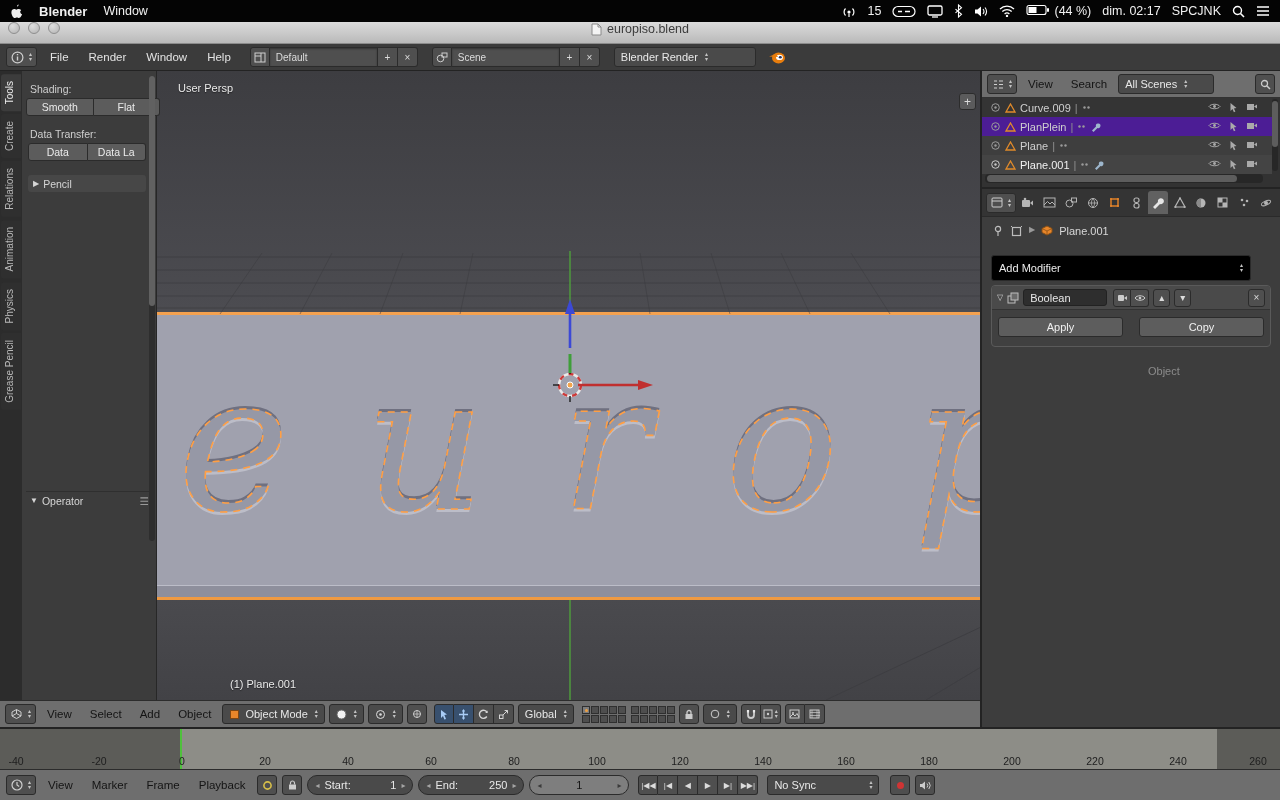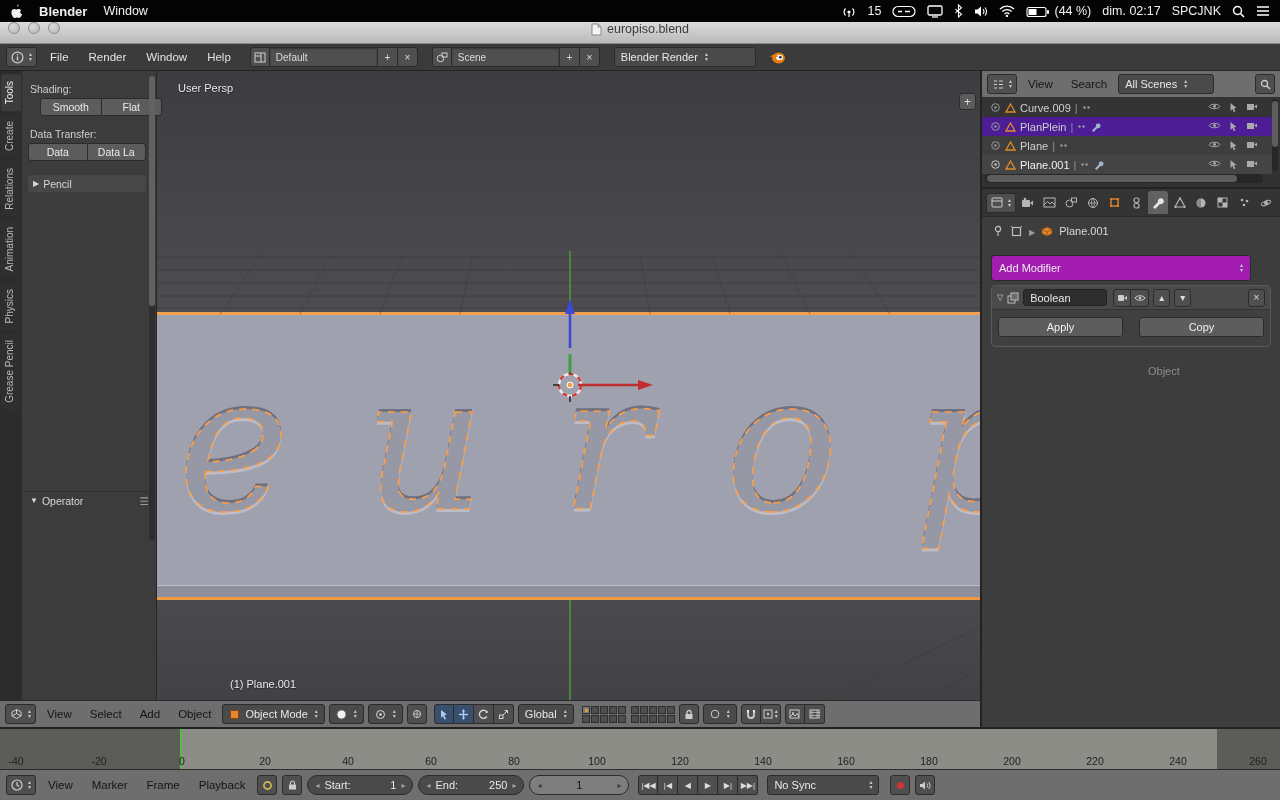--- a/index.html
+++ b/index.html
@@ -1,20 +1,20 @@
 <!DOCTYPE html>
 <html><head>
 <meta charset="utf-8">
 <style>
   *{margin:0;padding:0;box-sizing:border-box}
   html,body{background:#1c1c1c}
   body{font-family:"Liberation Sans",sans-serif}
   #root{position:relative;width:1280px;height:800px;overflow:hidden;background:#3a3a3a;font-size:11px;color:#ddd}
   .abs{position:absolute}
-  .flex{display:flex;align-items:flex-end}
+  .flex{display:flex;align-items:flex-start}
 
   
   #menubar{position:absolute;left:0;top:0;width:1280px;height:22px;background:#040404;display:flex;align-items:center;color:#f0f0f0;font-size:12.5px;padding:0 10px;gap:16px}
   #menubar .appname{font-weight:bold;font-size:13px}
   #menubar .right{margin-left:auto;display:flex;align-items:center;gap:11px}
   #menubar svg{display:block}
 
   
   #titlebar{position:absolute;left:0;top:22px;width:1280px;height:22px;background:linear-gradient(#dcdcdc,#b9b9b9);border-bottom:1px solid #8b8b8b;display:flex;align-items:flex-start}
   .tlight{width:12px;height:12px;border-radius:50%;background:radial-gradient(circle at 35% 30%,#dedede,#b2b2b2);border:1px solid #8f8f8f;margin-left:8px}
@@ -76,21 +76,21 @@
   .orow{position:absolute;left:0;width:290px;height:19px;display:flex;align-items:center;gap:4px;padding-left:8px;color:#cfcfcf;font-size:11px}
   #outlhscroll{position:absolute;left:3px;top:103px;width:278px;height:9px;background:#272727;border-radius:4px}
   #outlhscroll .thumb{position:absolute;left:2px;top:1px;width:250px;height:7px;background:#5d5d5d;border-radius:4px}
   #outlvscroll{position:absolute;right:2px;top:28px;width:6px;height:72px;background:#272727;border-radius:3px}
   #outlvscroll .thumb{position:absolute;left:0;top:2px;width:6px;height:46px;background:#5d5d5d;border-radius:3px}
 
   #propsed{position:absolute;left:0;top:116px;width:298px;height:540px;background:#3d3d3d;border-top:2px solid #232323}
   #proptabs{position:absolute;left:0;top:0;width:298px;height:28px;background:#343434;display:flex;align-items:center;gap:2px;padding:0 4px;border-bottom:1px solid #2a2a2a}
   .ptab{width:21px;height:23px;display:flex;align-items:center;justify-content:center;border-radius:3px 3px 0 0}
   .ptab.on{background:#616161}
-  #addmod{position:absolute;left:9px;top:66px;width:260px;height:21px;background:#a21caf;border:1px solid #2a2a2a;border-radius:3px;display:flex;align-items:center;padding:12px 7px;color:#ececec}
+  #addmod{position:absolute;left:9px;top:66px;width:260px;height:21px;background:#000000;border:1px solid #2a2a2a;border-radius:3px;display:flex;align-items:center;padding:12px 7px;color:#ececec}
   #modbox{position:absolute;left:9px;top:96px;width:280px;height:62px;background:#404040;border:1px solid #5a5a5a;border-radius:4px}
   #modhdr{display:flex;align-items:center;gap:4px;height:24px;background:#4a4a4a;border-radius:3px 3px 0 0;padding:0 5px;border-bottom:1px solid #333}
   .modname{width:84px;height:17px;background:#2e2e2e;border:1px solid #222;border-radius:3px;color:#e8e8e8;display:flex;align-items:center;padding:0 6px;font-size:11px}
   .modbtns{display:flex;gap:16px;padding:7px 6px 0 6px}
   .bigbtn{flex:1;height:20px;background:#5d5d5d;border:1px solid #2b2b2b;border-radius:3px;display:flex;align-items:center;justify-content:center;color:#f0f0f0;font-size:11px}
 
   
   #tooltip{position:absolute;left:918px;top:356px;width:352px;height:50px;background:rgba(18,18,18,.88);border:1px solid rgba(0,0,0,.85);border-radius:5px;z-index:60;padding:7px 10px}
   #tooltip .t1{color:#ffffff;font-size:12px;font-weight:600}
   #tooltip .t2{color:#9b9ba6;font-size:10.5px;font-family:"DejaVu Sans Mono",monospace;margin-top:5px}
@@ -322,21 +322,21 @@
           <div id="shelftabs">
             <div class="vtab on">Tools</div>
             <div class="vtab">Create</div>
             <div class="vtab">Relations</div>
             <div class="vtab">Animation</div>
             <div class="vtab">Physics</div>
             <div class="vtab">Grease Pencil</div>
           </div>
           <div id="shelfpanel">
             <div class="abs plabel" style="left:8px;top:12px">Shading:</div>
-            <div class="abs flex" style="left:18px;top:27px;width:122px">
+            <div class="abs flex" style="left:4px;top:27px;width:134px">
               <span class="sbtn" style="border-radius:3px 0 0 3px">Smooth</span>
               <span class="sbtn" style="border-radius:0 3px 3px 0;border-left:0">Flat</span>
             </div>
             <div class="abs plabel" style="left:8px;top:57px">Data Transfer:</div>
             <div class="abs flex" style="left:6px;top:72px;width:118px">
               <span class="sbtn" style="border-radius:3px 0 0 3px">Data</span>
               <span class="sbtn" style="border-radius:0 3px 3px 0;border-left:0">Data La</span>
             </div>
             <div class="abs panelhdr" style="left:6px;top:104px;width:118px;height:17px;background:#474747;border-radius:3px;padding:0 5px">
               <span style="font-size:8px">▶</span>

